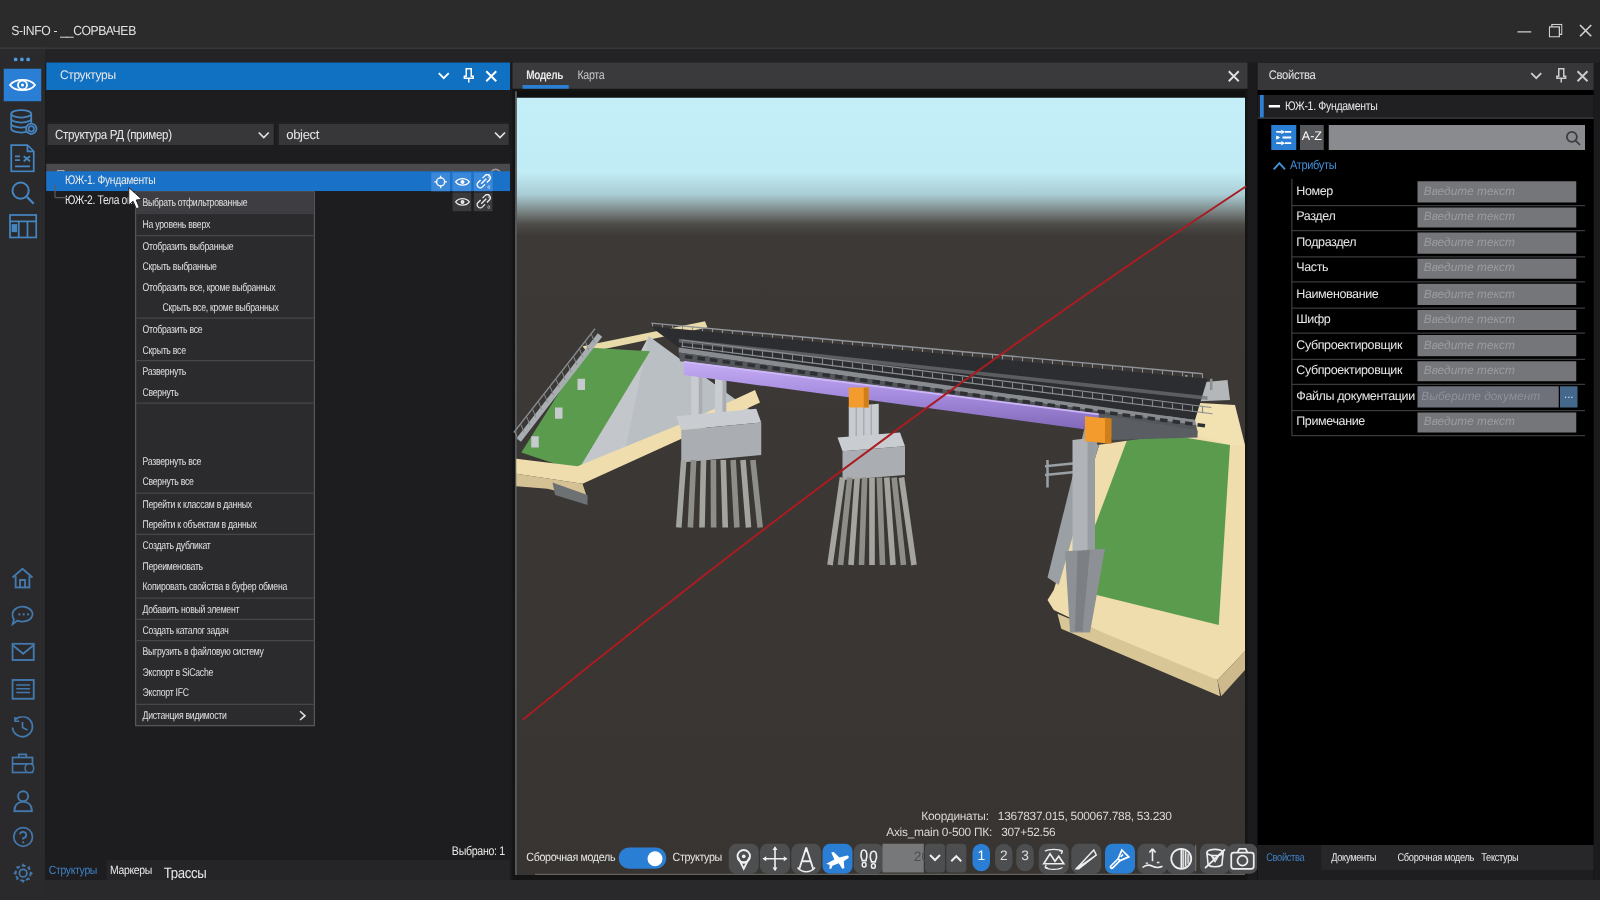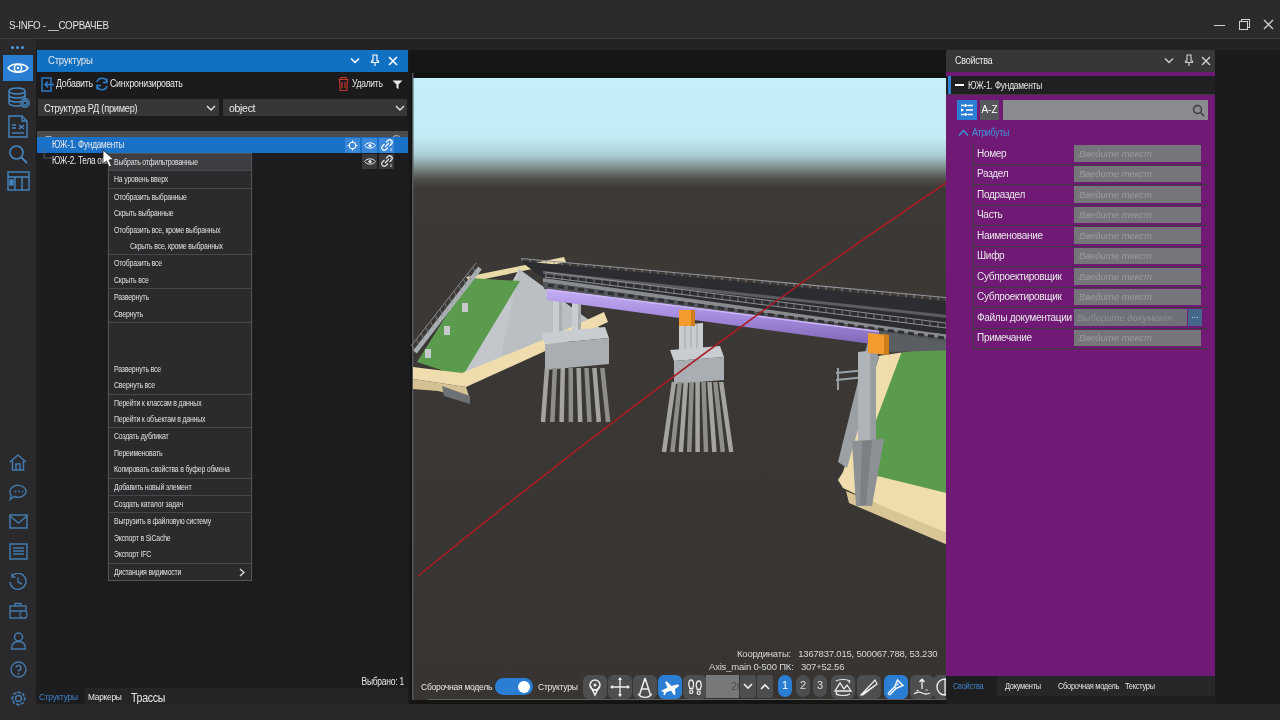--- a/index.html
+++ b/index.html
@@ -123,39 +123,20 @@
         <path d="M1,1.5 L5,5.5 L9,1.5" fill="none" stroke="#fff" stroke-width="1.5"></path>
       </svg>
     <svg class="abs" style="left:333px;top:4px;" width="10" height="13" viewBox="0 0 10 13">
         <path d="M3,1 L7,1 L7,7 L8.5,7 L8.5,8.5 L1.5,8.5 L1.5,7 L3,7 Z M5,8.5 L5,12" fill="none" stroke="#fff" stroke-width="1.2"></path>
       </svg>
     <svg class="abs" style="left:351px;top:6px;" width="10" height="10" viewBox="0 0 10 10">
         <path d="M1,1 L9,9 M9,1 L1,9" stroke="#fff" stroke-width="1.6"></path>
       </svg>
   </div>
 
-  <div class="abs" style="left:0;top:22px;width:371px;height:25px;background:#1b1b1d;">
-    <svg class="abs" style="left:4px;top:5px;" width="14" height="15" viewBox="0 0 14 15">
-      <rect x="1" y="1" width="9" height="13" fill="none" stroke="#2d7fd0" stroke-width="1.4"></rect>
-      <path d="M13,7.5 L4,7.5 M7,4.5 L4,7.5 L7,10.5" fill="none" stroke="#2d7fd0" stroke-width="1.4"></path>
-    </svg>
-    <div class="abs txt" style="left:19px;top:6px;"><span class="sx" style="transform:scaleX(0.88);">Добавить</span></div>
-    <svg class="abs" style="left:57px;top:4px;" width="16" height="16" viewBox="0 0 16 16">
-      <path d="M3,6 A5.2,5.2 0 0 1 13,6 M13,10 A5.2,5.2 0 0 1 3,10" fill="none" stroke="#2d7fd0" stroke-width="1.6"></path>
-      <path d="M13,2.5 L13,6.5 L9,6.5 M3,13.5 L3,9.5 L7,9.5" fill="none" stroke="#2d7fd0" stroke-width="1.3"></path>
-    </svg>
-    <div class="abs txt" style="left:73px;top:6px;"><span class="sx" style="transform:scaleX(0.88);">Синхронизировать</span></div>
-    <svg class="abs" style="left:300px;top:4px;" width="13" height="16" viewBox="0 0 13 16">
-      <path d="M1.5,3.5 L11.5,3.5 M4,3.5 L4,1.5 L9,1.5 L9,3.5 M2.5,3.5 L3.2,14.5 L9.8,14.5 L10.5,3.5 M5,6 L5,12 M8,6 L8,12" fill="none" stroke="#c0392b" stroke-width="1.2"></path>
-    </svg>
-    <div class="abs txt" style="left:315px;top:6px;"><span class="sx" style="transform:scaleX(0.85);">Удалить</span></div>
-    <svg class="abs" style="left:355px;top:8px;" width="11" height="10" viewBox="0 0 11 10">
-        <path d="M0.5,0.5 L10.5,0.5 L6.5,4.5 L6.5,9 L4.5,8 L4.5,4.5 Z" fill="#e8e8e8"></path>
-      </svg>
-  </div>
 
   <div class="abs" style="left:0;top:48px;width:371px;height:19px;">
     <div class="abs" style="left:0;top:0;width:183px;height:19px;background:#37373a;border:1px solid #1b1b1d;">
       <div class="abs txt" style="left:6px;top:3px;font-size:10.5px;"><span class="sx" style="transform:scaleX(0.88);">Структура РД (пример)</span></div>
       <svg class="abs" style="left:168px;top:6px;" width="10" height="7" viewBox="0 0 10 7">
           <path d="M1,1 L5,5 L9,1" fill="none" stroke="#e0e0e0" stroke-width="1.4"></path>
         </svg>
     </div>
     <div class="abs" style="left:185px;top:0;width:186px;height:19px;background:#37373a;border:1px solid #1b1b1d;">
       <div class="abs txt" style="left:6px;top:3px;font-size:10.5px;">object</div>
@@ -219,20 +200,28 @@
   <div class="abs txt" style="left:0;top:626px;width:367px;text-align:right;font-size:10px;"><span class="sx" style="transform:scaleX(0.85);transform-origin:100% 50%;">Выбрано: 1</span></div>
   <div class="abs" style="left:0;top:638px;width:371px;height:16px;background:#252528;">
     <div class="abs" style="left:0;top:0;width:48px;height:16px;background:#1d1d20;"></div>
     <div class="abs txt" style="left:2px;top:2.5px;font-size:9.5px;color:#3f82c4;"><span class="sx" style="transform:scaleX(0.88);">Структуры</span></div>
     <div class="abs txt" style="left:51px;top:2.5px;font-size:9.5px;"><span class="sx" style="transform:scaleX(0.88);">Маркеры</span></div>
     <div class="abs txt" style="left:94px;top:2.5px;font-size:12px;"><span class="sx" style="transform:scaleX(0.88);">Трассы</span></div>
   </div>
 </div>
 
 <div class="abs" style="left:410px;top:50px;width:588px;height:654px;background:#161616;">
+  <div class="abs" style="left:0;top:0;width:588px;height:21px;background:#3a3a3d;">
+    <div class="abs txt" style="left:11px;top:5px;font-weight:bold;"><span class="sx" style="transform:scaleX(0.8);">Модель</span></div>
+    <div class="abs txt" style="left:52px;top:5px;color:#c9c9c9;"><span class="sx" style="transform:scaleX(0.85);">Карта</span></div>
+    <div class="abs" style="left:8px;top:18px;width:37px;height:3px;background:#2a7fd4;"></div>
+    <svg class="abs" style="left:572px;top:6px;" width="10" height="10" viewBox="0 0 10 10">
+        <path d="M1,1 L9,9 M9,1 L1,9" stroke="#e0e0e0" stroke-width="1.5"></path>
+      </svg>
+  </div>
   <div class="abs" id="scene-holder" style="left:0;top:21px;width:588px;height:633px;overflow:hidden;">
   <svg width="588" height="633" viewBox="410 71 588 633" style="position:absolute;left:0;top:0;">
   <defs>
 <linearGradient id="sky" x1="0" y1="0" x2="0" y2="1">
  <stop offset="0" stop-color="#c5eff8"></stop>
  <stop offset="0.096" stop-color="#c2ecf5"></stop>
  <stop offset="0.125" stop-color="#a9ccd4"></stop>
  <stop offset="0.145" stop-color="#7e8a8a"></stop>
  <stop offset="0.163" stop-color="#4e4c48"></stop>
  <stop offset="0.178" stop-color="#3c3936"></stop>
@@ -415,21 +404,21 @@
       <div class="abs" style="left:368px;top:9px;width:14px;text-align:center;color:#fff;font-size:11px;">1</div>
     <div class="abs" style="left:386px;top:5px;width:14px;height:22px;background:#4d4e50;border-radius:7px;"></div>
       <div class="abs" style="left:386px;top:9px;width:14px;text-align:center;color:#ddd;font-size:11px;">2</div>
     <div class="abs" style="left:403px;top:5px;width:14px;height:22px;background:#4d4e50;border-radius:7px;"></div>
       <div class="abs" style="left:403px;top:9px;width:14px;text-align:center;color:#ddd;font-size:11px;">3</div>
     <div class="abs" style="left:546px;top:6px;width:1px;height:21px;background:#6a6a6c;"></div>
     <div class="abs" style="left:18px;top:29px;width:568px;height:1px;background:#62625f;"></div>
   </div>
 </div>
 
-<div class="abs" style="left:946px;top:50px;width:269px;height:654px;background:#701a75;">
+<div class="abs" style="left:1006px;top:50px;width:269px;height:654px;background:#000000;">
   <div class="abs" style="left:0;top:0;width:269px;height:22px;background:#37373a;">
     <div class="abs txt" style="left:9px;top:5px;"><span class="sx" style="transform:scaleX(0.9);">Свойства</span></div>
     <svg class="abs" style="left:218px;top:7px;" width="10" height="8" viewBox="0 0 10 8">
         <path d="M1,1.5 L5,5.5 L9,1.5" fill="none" stroke="#ccc" stroke-width="1.5"></path>
       </svg>
     <svg class="abs" style="left:238px;top:4px;" width="10" height="13" viewBox="0 0 10 13">
         <path d="M3,1 L7,1 L7,7 L8.5,7 L8.5,8.5 L1.5,8.5 L1.5,7 L3,7 Z M5,8.5 L5,12" fill="none" stroke="#ccc" stroke-width="1.2"></path>
       </svg>
     <svg class="abs" style="left:255px;top:6px;" width="10" height="10" viewBox="0 0 10 10">
         <path d="M1,1 L9,9 M9,1 L1,9" stroke="#ccc" stroke-width="1.5"></path>

